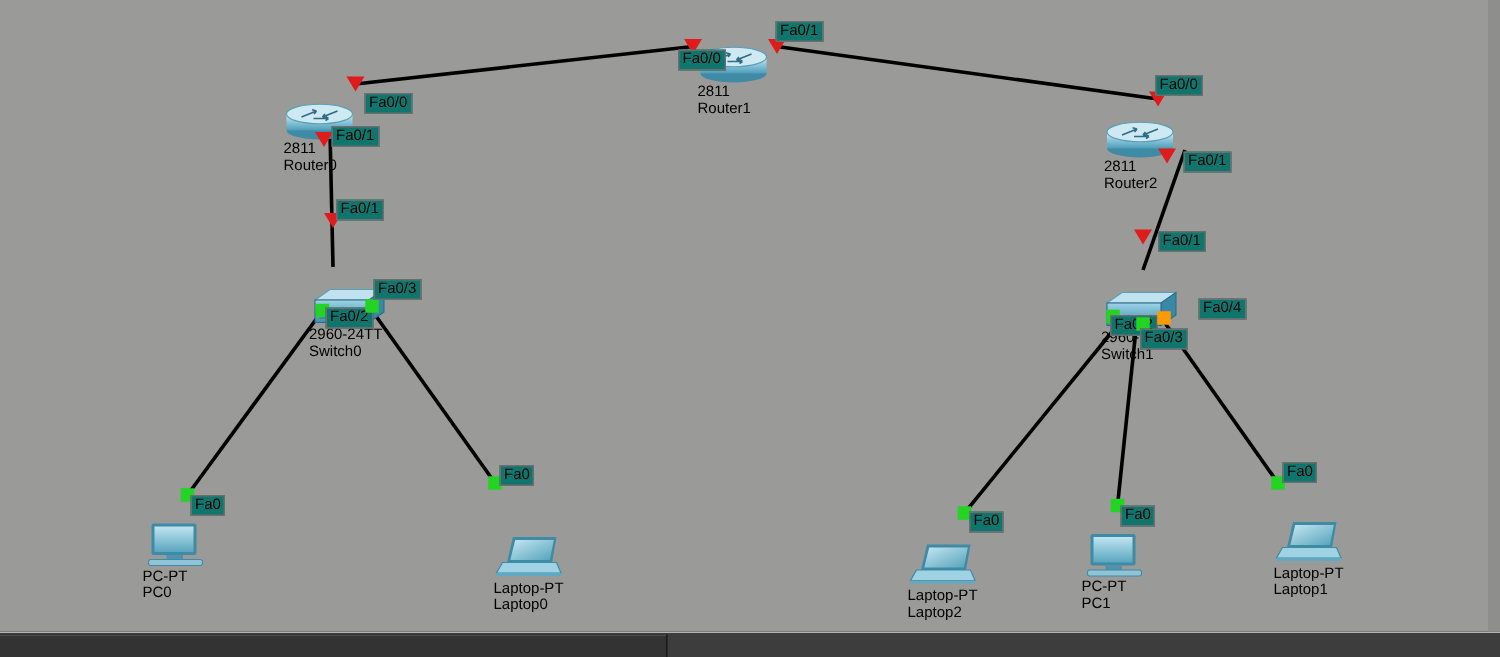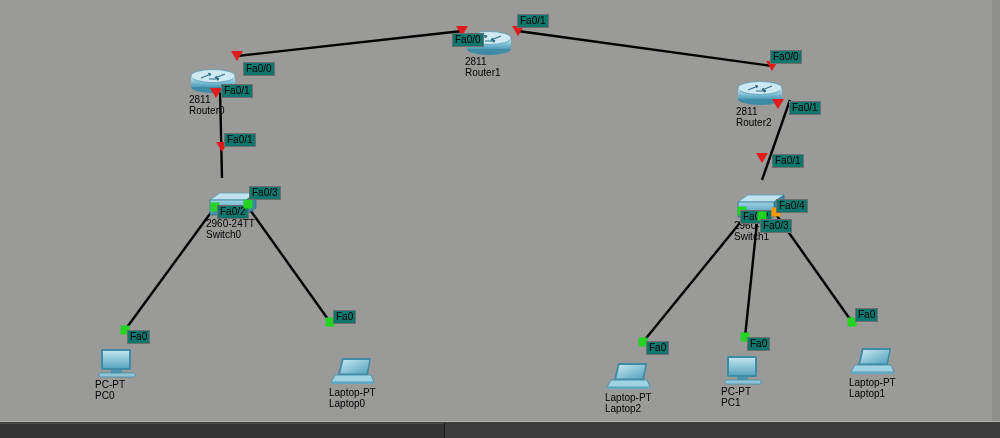--- a/index.html
+++ b/index.html
@@ -279,21 +279,21 @@
         <div class="iface" style="left: 217px; top: 205px;">Fa0/2</div>
         <div class="led up" style="left: 248px; top: 204px;"></div>
         <div class="iface" style="left: 249px; top: 186px;">Fa0/3</div>
         <div class="led down" style="left: 762px; top: 158px;"></div>
         <div class="iface" style="left: 772px; top: 154px;">Fa0/1</div>
         <div class="led up" style="left: 742px; top: 211px;"></div>
         <div class="iface" style="left: 740px; top: 210px;">Fa0/2</div>
         <div class="led up" style="left: 762px; top: 216px;"></div>
         <div class="iface" style="left: 760px; top: 219px;">Fa0/3</div>
         <div class="led amber" style="left: 776px; top: 212px;"></div>
-        <div class="iface" style="left: 776px; top: 199px;">Fa0/4</div>
+        <div class="iface" style="left: 799px; top: 199px;">Fa0/4</div>
         <div class="led up" style="left: 125px; top: 330px;"></div>
         <div class="iface" style="left: 127px; top: 330px;">Fa0</div>
         <div class="led up" style="left: 330px; top: 322px;"></div>
         <div class="iface" style="left: 333px; top: 310px;">Fa0</div>
         <div class="led up" style="left: 643px; top: 342px;"></div>
         <div class="iface" style="left: 646px; top: 341px;">Fa0</div>
         <div class="led up" style="left: 745px; top: 337px;"></div>
         <div class="iface" style="left: 747px; top: 337px;">Fa0</div>
         <div class="led up" style="left: 852px; top: 322px;"></div>
         <div class="iface" style="left: 855px; top: 308px;">Fa0</div>

